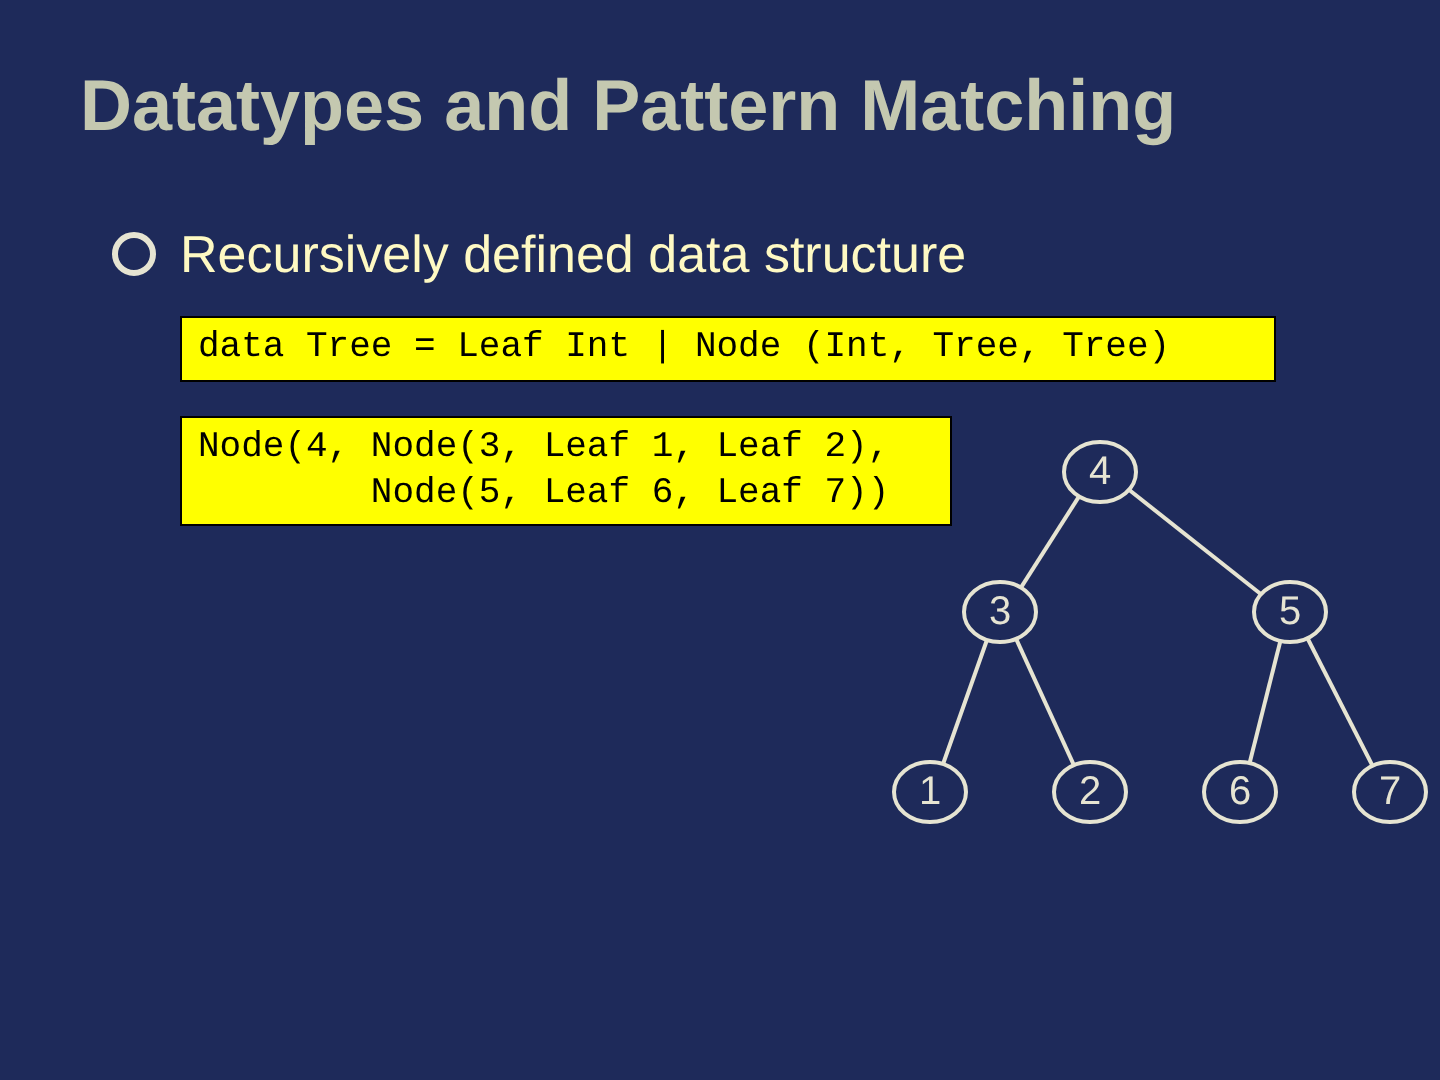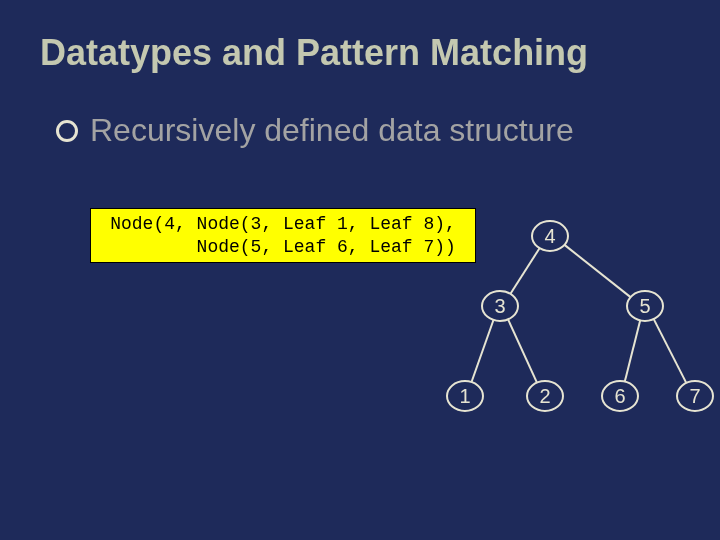--- a/index.html
+++ b/index.html
@@ -8,21 +8,20 @@
     width: 720px;
     height: 540px;
     overflow: hidden;
     font-family: Arial, Helvetica, sans-serif;
     background: #1e2a5a;
   }
   .slide {
     position: relative;
     width: 640px;
     height: 540px;
-    text-align: center;
   }
   .title {
     position: absolute;
     left: 40px;
     top: 32px;
     font-size: 36px;
     font-weight: 700;
     color: #c4c8b0;
   }
   .bullet-marker {
@@ -30,22 +29,22 @@
     width: 16px;
     height: 16px;
     border: 3px solid #e6e4d2;
     border-radius: 50%;
     vertical-align: middle;
     margin-right: 12px;
     position: relative;
     top: -2px;
   }
   .bullet {
-    color: #a3a3a3;
-    font-size: 32px;
+    color: #fef9c3;
+    font-size: 26px;
   }
   .bullet1 {
     position: absolute;
     left: 56px;
     top: 112px;
   }
   .bullet2 {
     position: absolute;
     left: 56px;
     top: 400px;
@@ -92,21 +91,22 @@
 <body>
 
 <div class="slide">
 
   <div class="title">Datatypes and Pattern Matching</div>
 
   <div class="bullet bullet1">
     <span class="bullet-marker"></span><span>Recursively defined data structure</span>
   </div>
 
-  <div class="codebox box-example">Node(4, Node(3, Leaf 1, Leaf 8),
+  <div class="codebox box-datadef">data Tree = Leaf Int | Node (Int, Tree, Tree)</div>
+  <div class="codebox box-example">Node(4, Node(3, Leaf 1, Leaf 2),
         Node(5, Leaf 6, Leaf 7))</div>
 
   <svg class="tree">
       <line x1="94.53771251305626" y1="52.20600206810102" x2="65.46228748694374" y2="97.79399793189897" class="edge"></line>
       <line x1="119.49100507236062" y1="48.89798557074775" x2="185.50899492763938" y2="101.10201442925225" class="edge"></line>
       <line x1="48.47596729921093" y1="123.98007007311944" x2="26.52403270078907" y2="186.01992992688056" class="edge"></line>
       <line x1="63.04984471899924" y1="123.41640786499873" x2="91.95015528100076" y2="186.58359213500125" class="edge"></line>
       <line x1="195.1824104518503" y1="124.45276864444911" x2="179.8175895481497" y2="185.54723135555088" class="edge"></line>
       <line x1="208.74157276121537" y1="123.11235914182306" x2="241.25842723878463" y2="186.88764085817692" class="edge"></line>
       <g>

